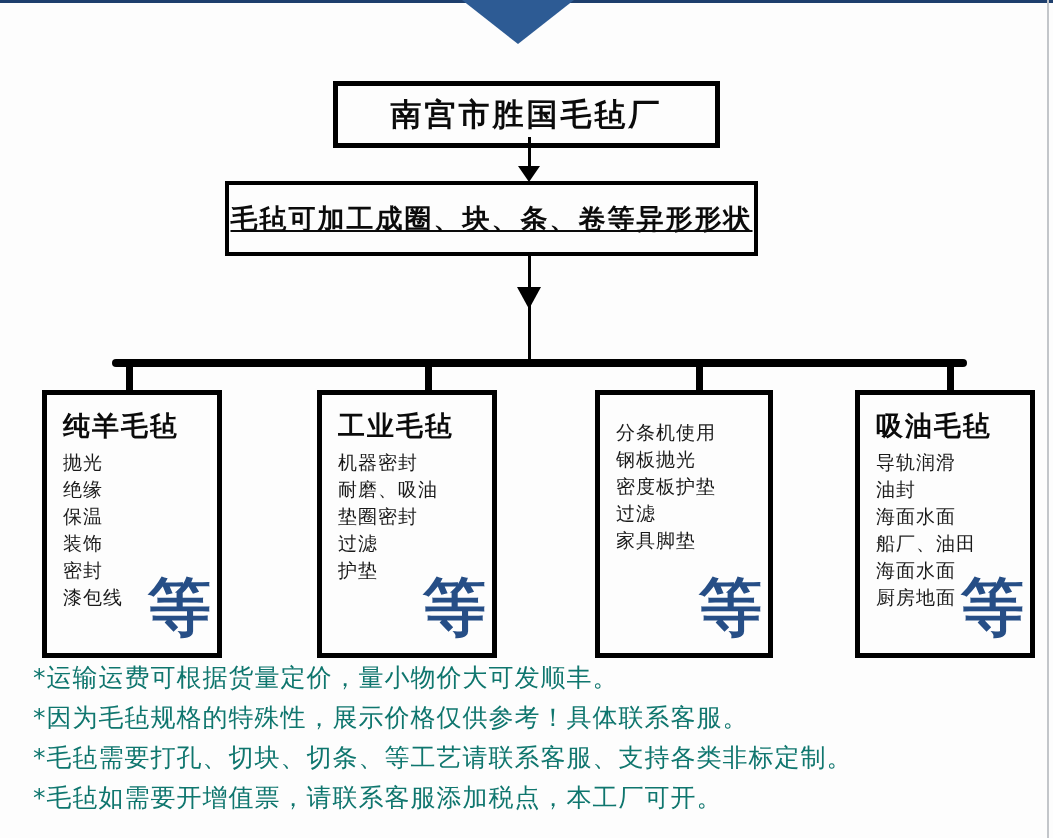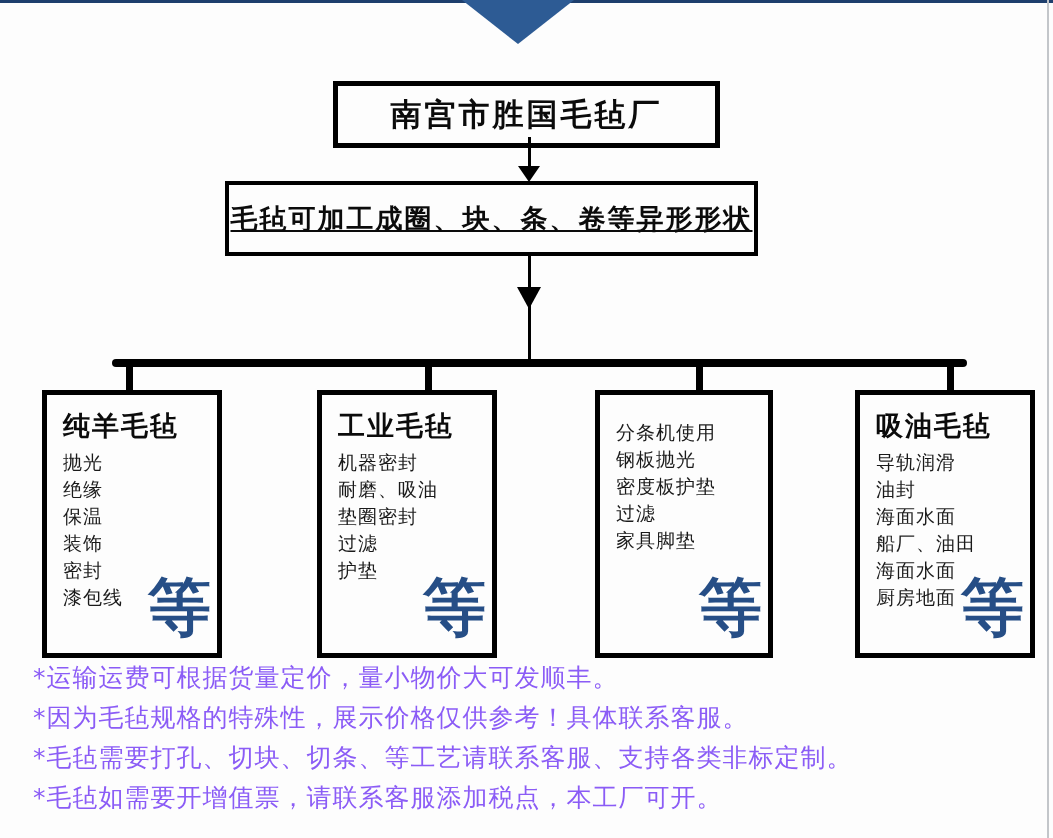--- a/index.html
+++ b/index.html
@@ -39,21 +39,21 @@
   .cat3{left:595px;width:178px;}
   .cat4{left:855px;width:180px;}
   .cat-title{font-size:27px;font-weight:bold;letter-spacing:2px;line-height:1.1;}
   .cat-items{margin-top:8px;}
   .cat-item{font-size:19px;line-height:27px;color:#1a1a1a;letter-spacing:1px;}
   .deng{position:absolute;right:6px;bottom:14px;font-size:63px;line-height:1;
     font-weight:bold;color:#264e86;}
 
   
   .notes{position:absolute;left:33px;top:658px;width:1000px;}
-  .note-line{font-size:25px;line-height:40px;color:#8b5cf6;letter-spacing:1px;white-space:nowrap;}
+  .note-line{font-size:25px;line-height:40px;color:#0f766e;letter-spacing:1px;white-space:nowrap;}
 </style>
 </head>
 <body>
 
 <div class="stage">
 
   <div class="top-line"></div>
   <div class="chevron"></div>
   <div class="edge-line"></div>
 

